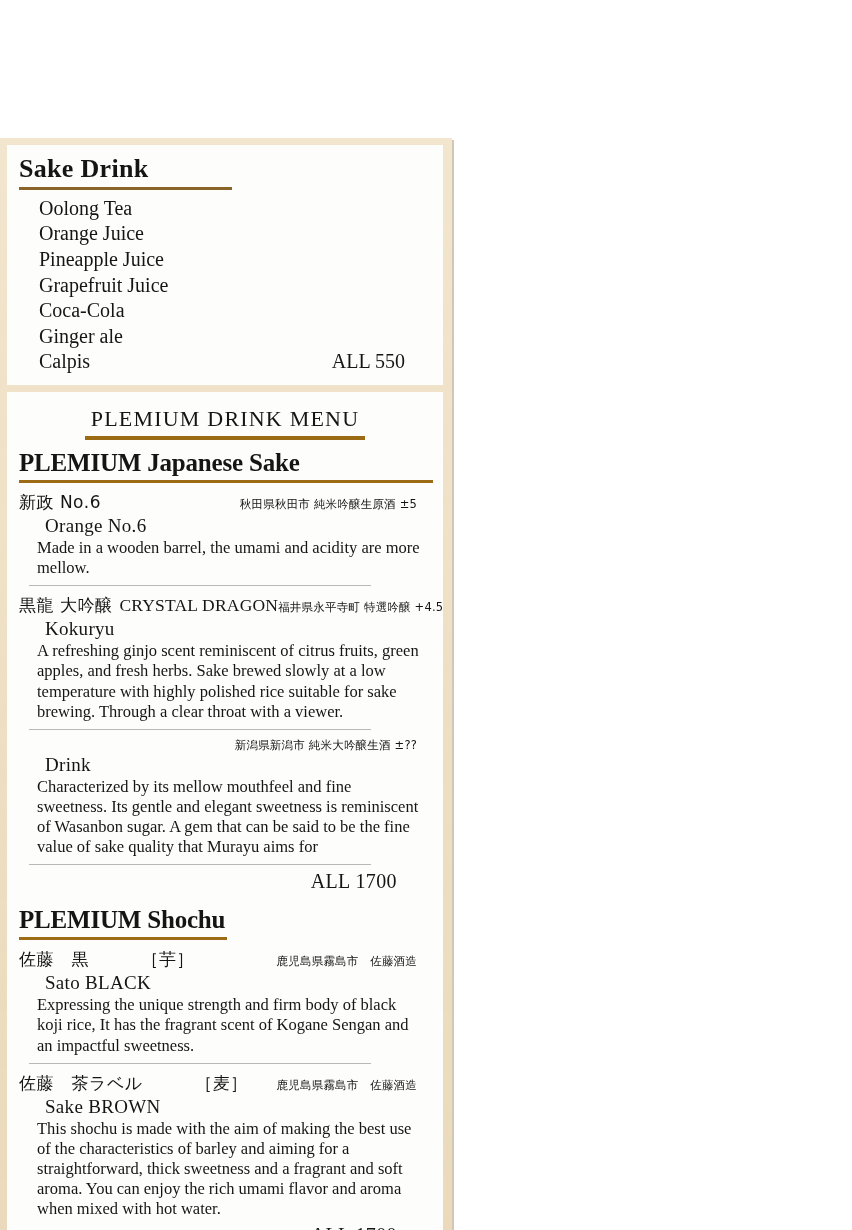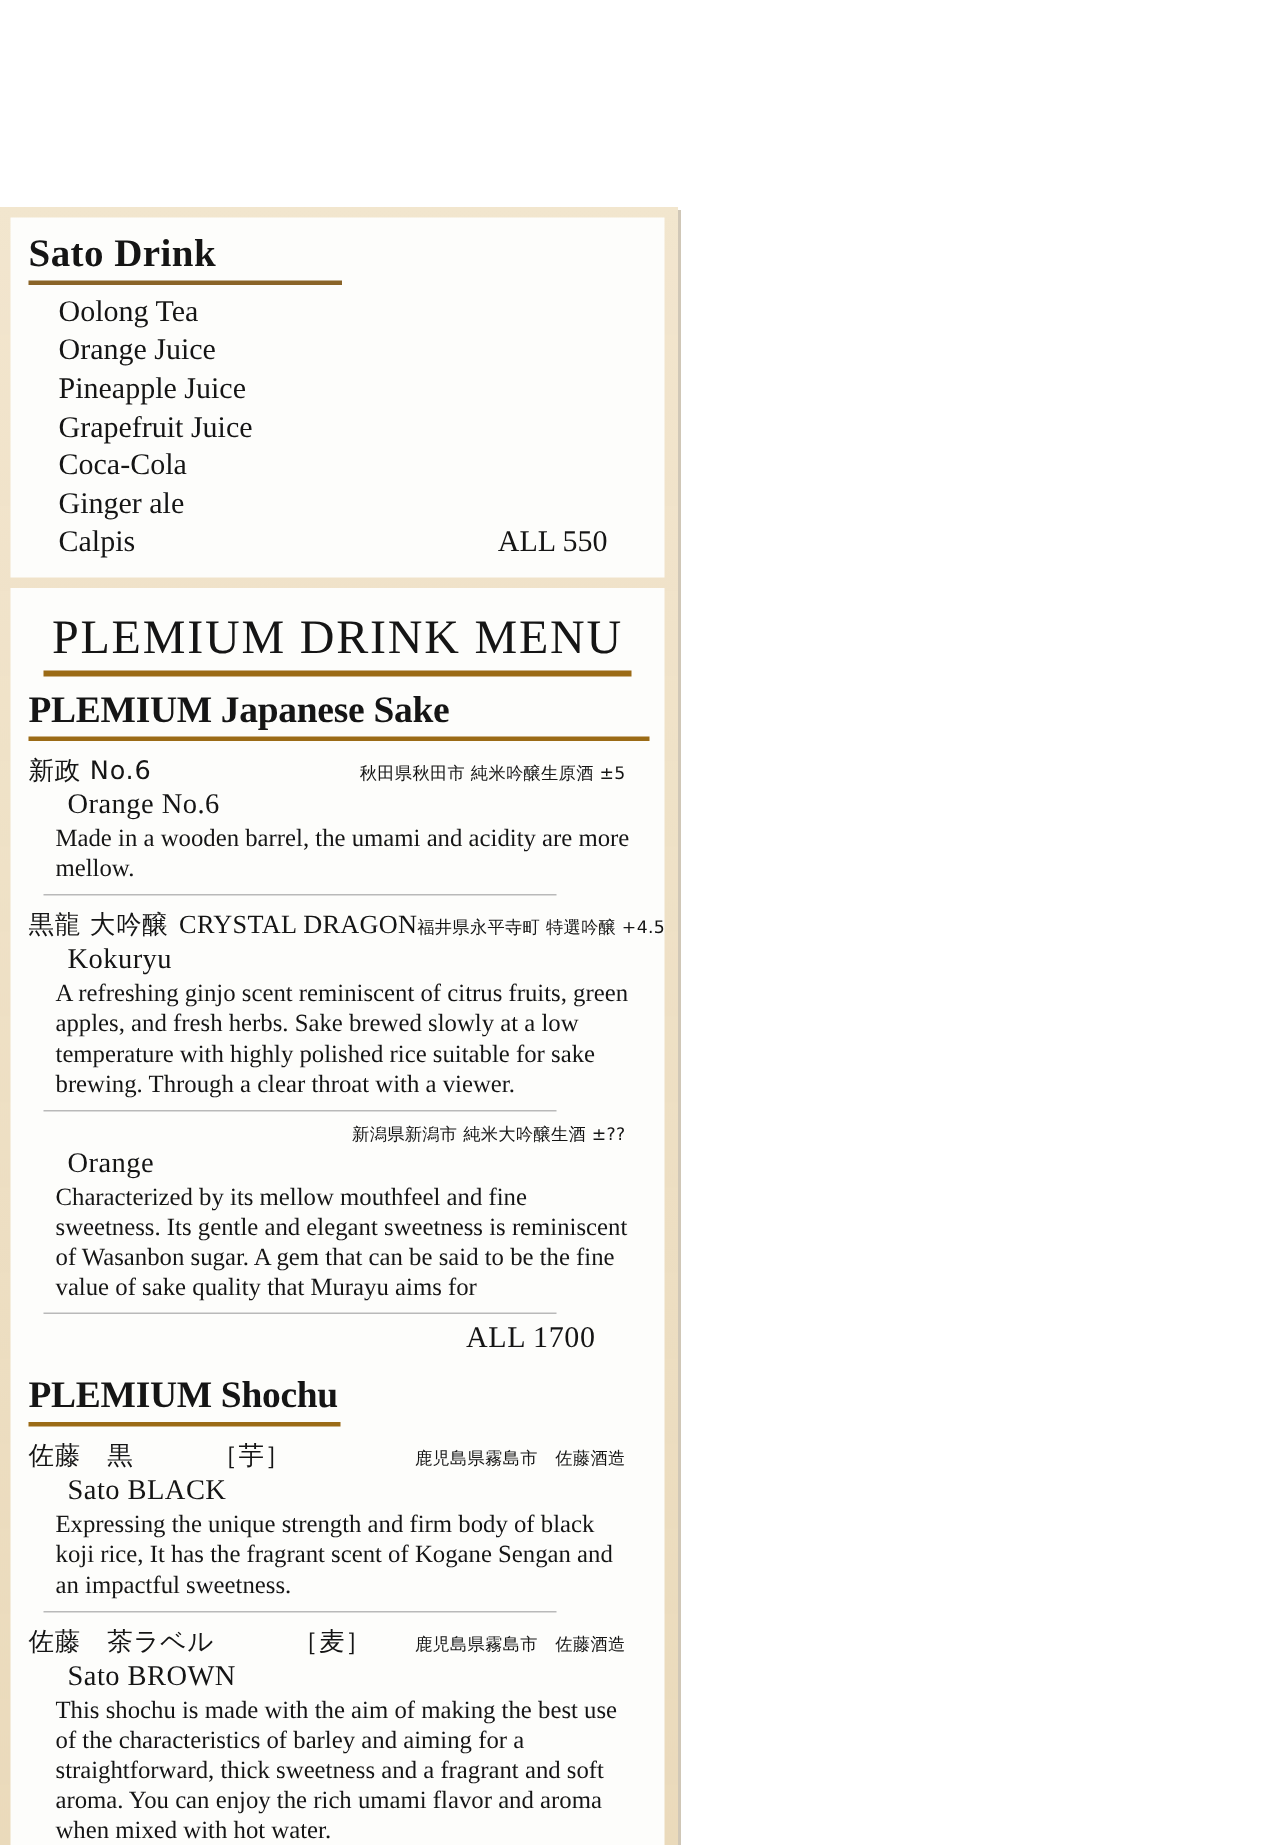--- a/index.html
+++ b/index.html
@@ -52,21 +52,21 @@
     white-space: nowrap;
   }
   .sec-title.wide { padding-right: 84px; }
 
   .banner {
     text-align: center;
     margin-top: 6px;
   }
   .banner-title {
     display: inline-block;
-    font-size: 32px;
+    font-size: 22px;
     font-weight: 400;
     letter-spacing: 1.2px;
     padding: 0 6px 4px 6px;
     border-bottom: 4px solid #9b6b16;
     white-space: nowrap;
   }
   .sub-head {
     font-size: 25px;
     font-weight: 700;
     letter-spacing: -0.2px;
@@ -151,21 +151,21 @@
     border-top: 1px solid #b9b9b9;
     margin: 7px 60px 0 10px;
   }
 </style>
 </head>
 <body>
 
 <div id="menu-page">
 
   <div class="panel first">
-    <div class="sec-title wide">Sato Drink</div>
+    <div class="sec-title wide">Sake Drink</div>
     <div class="simple-list">
       <div class="simple-row">
         <span class="nm">Oolong Tea</span>
         <span class="pr"></span>
       </div>
       <div class="simple-row">
         <span class="nm">Orange Juice</span>
         <span class="pr"></span>
       </div>
       <div class="simple-row">
@@ -220,21 +220,21 @@
       <div class="entry-romaji">Kokuryu</div>
       <div class="entry-desc">A refreshing ginjo scent reminiscent of citrus fruits, green apples, and fresh herbs. Sake brewed slowly at a low temperature with highly polished rice suitable for sake brewing. Through a clear throat with a viewer.</div>
       <div class="entry-rule"></div>
     </div>
 
     
     <div class="entry">
       <div class="entry-head">
         <span class="entry-region">新潟県新潟市 純米大吟醸生酒 ±??</span>
       </div>
-      <div class="entry-romaji">Orange</div>
+      <div class="entry-romaji">Drink</div>
       <div class="entry-desc">Characterized by its mellow mouthfeel and fine sweetness. Its gentle and elegant sweetness is reminiscent of Wasanbon sugar. A gem that can be said to be the fine value of sake quality that Murayu aims for</div>
       <div class="entry-rule"></div>
     </div>
 
     <div class="group-price">ALL 1700</div>
 
     <span class="sub-head shochu">PLEMIUM Shochu</span>
 
     
     <div class="entry">
@@ -246,20 +246,20 @@
       <div class="entry-desc">Expressing the unique strength and firm body of black koji rice, It has the fragrant scent of Kogane Sengan and an impactful sweetness.</div>
       <div class="entry-rule"></div>
     </div>
 
     
     <div class="entry">
       <div class="entry-head">
         <span class="entry-jp">佐藤　茶ラベル　　　［麦］</span>
         <span class="entry-region">鹿児島県霧島市　佐藤酒造</span>
       </div>
-      <div class="entry-romaji">Sato BROWN</div>
+      <div class="entry-romaji">Sake BROWN</div>
       <div class="entry-desc">This shochu is made with the aim of making the best use of the characteristics of barley and aiming for a straightforward, thick sweetness and a fragrant and soft aroma. You can enjoy the rich umami flavor and aroma when mixed with hot water.</div>
     </div>
 
     <div class="group-price">ALL 1700</div>
   </div>
 
 </div>
 
 </body></html>

